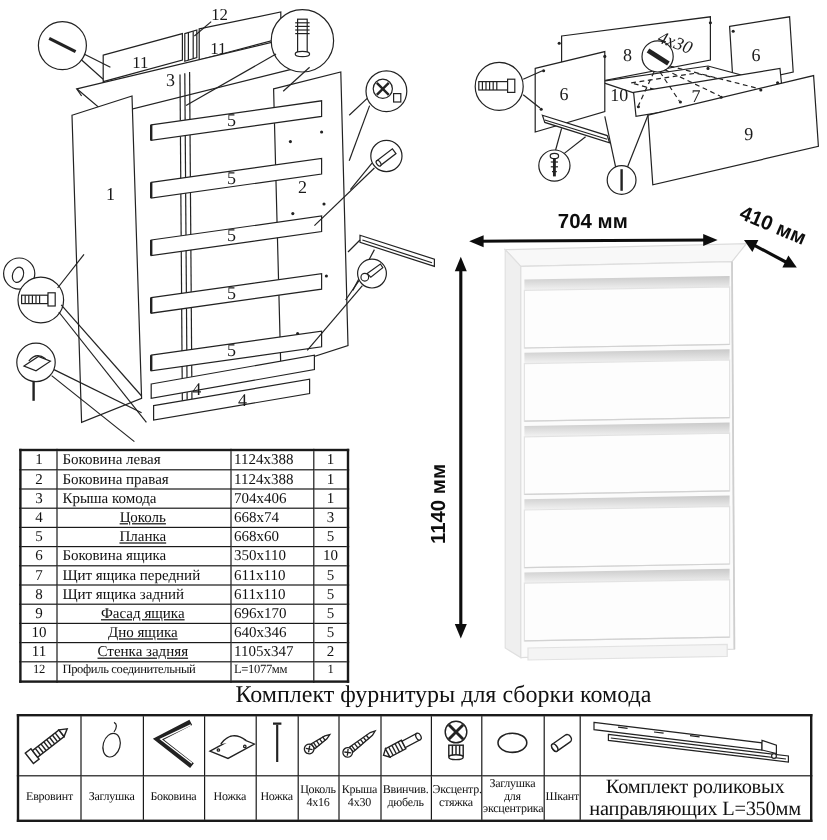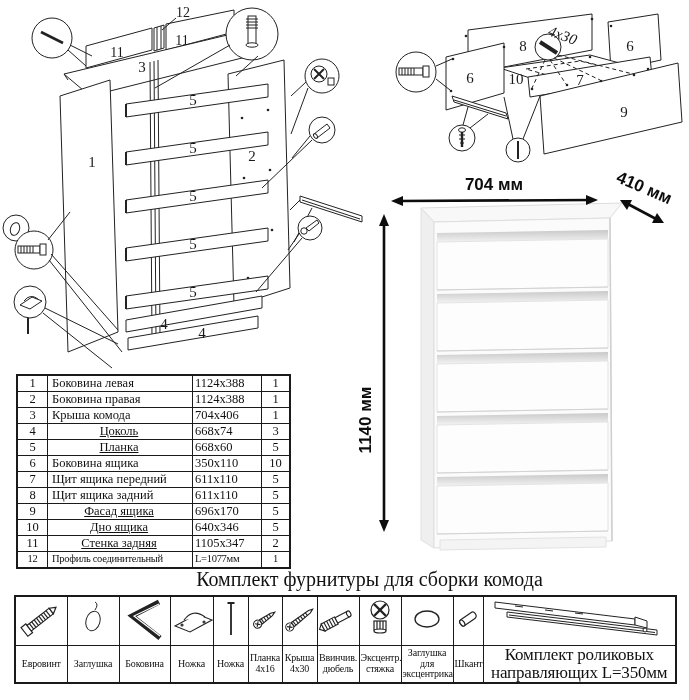--- a/index.html
+++ b/index.html
@@ -579,21 +579,21 @@
                 <circle cx="160" cy="33" r="2"></circle>
               </g>
             </svg></td>
     </tr>
     <tr class="labels">
       <td>Евровинт</td>
       <td>Заглушка</td>
       <td>Боковина</td>
       <td>Ножка</td>
       <td>Ножка</td>
-      <td>Планка 4x16</td>
+      <td>Цоколь 4x16</td>
       <td>Крыша 4x30</td>
       <td>Ввинчив. дюбель</td>
       <td>Эксцентр. стяжка</td>
       <td>Заглушка для эксцентрика</td>
       <td>Шкант</td>
       <td style="font-size:17px">Комплект роликовых направляющих L=350мм</td>
     </tr>
   </tbody>
 </table>
 

